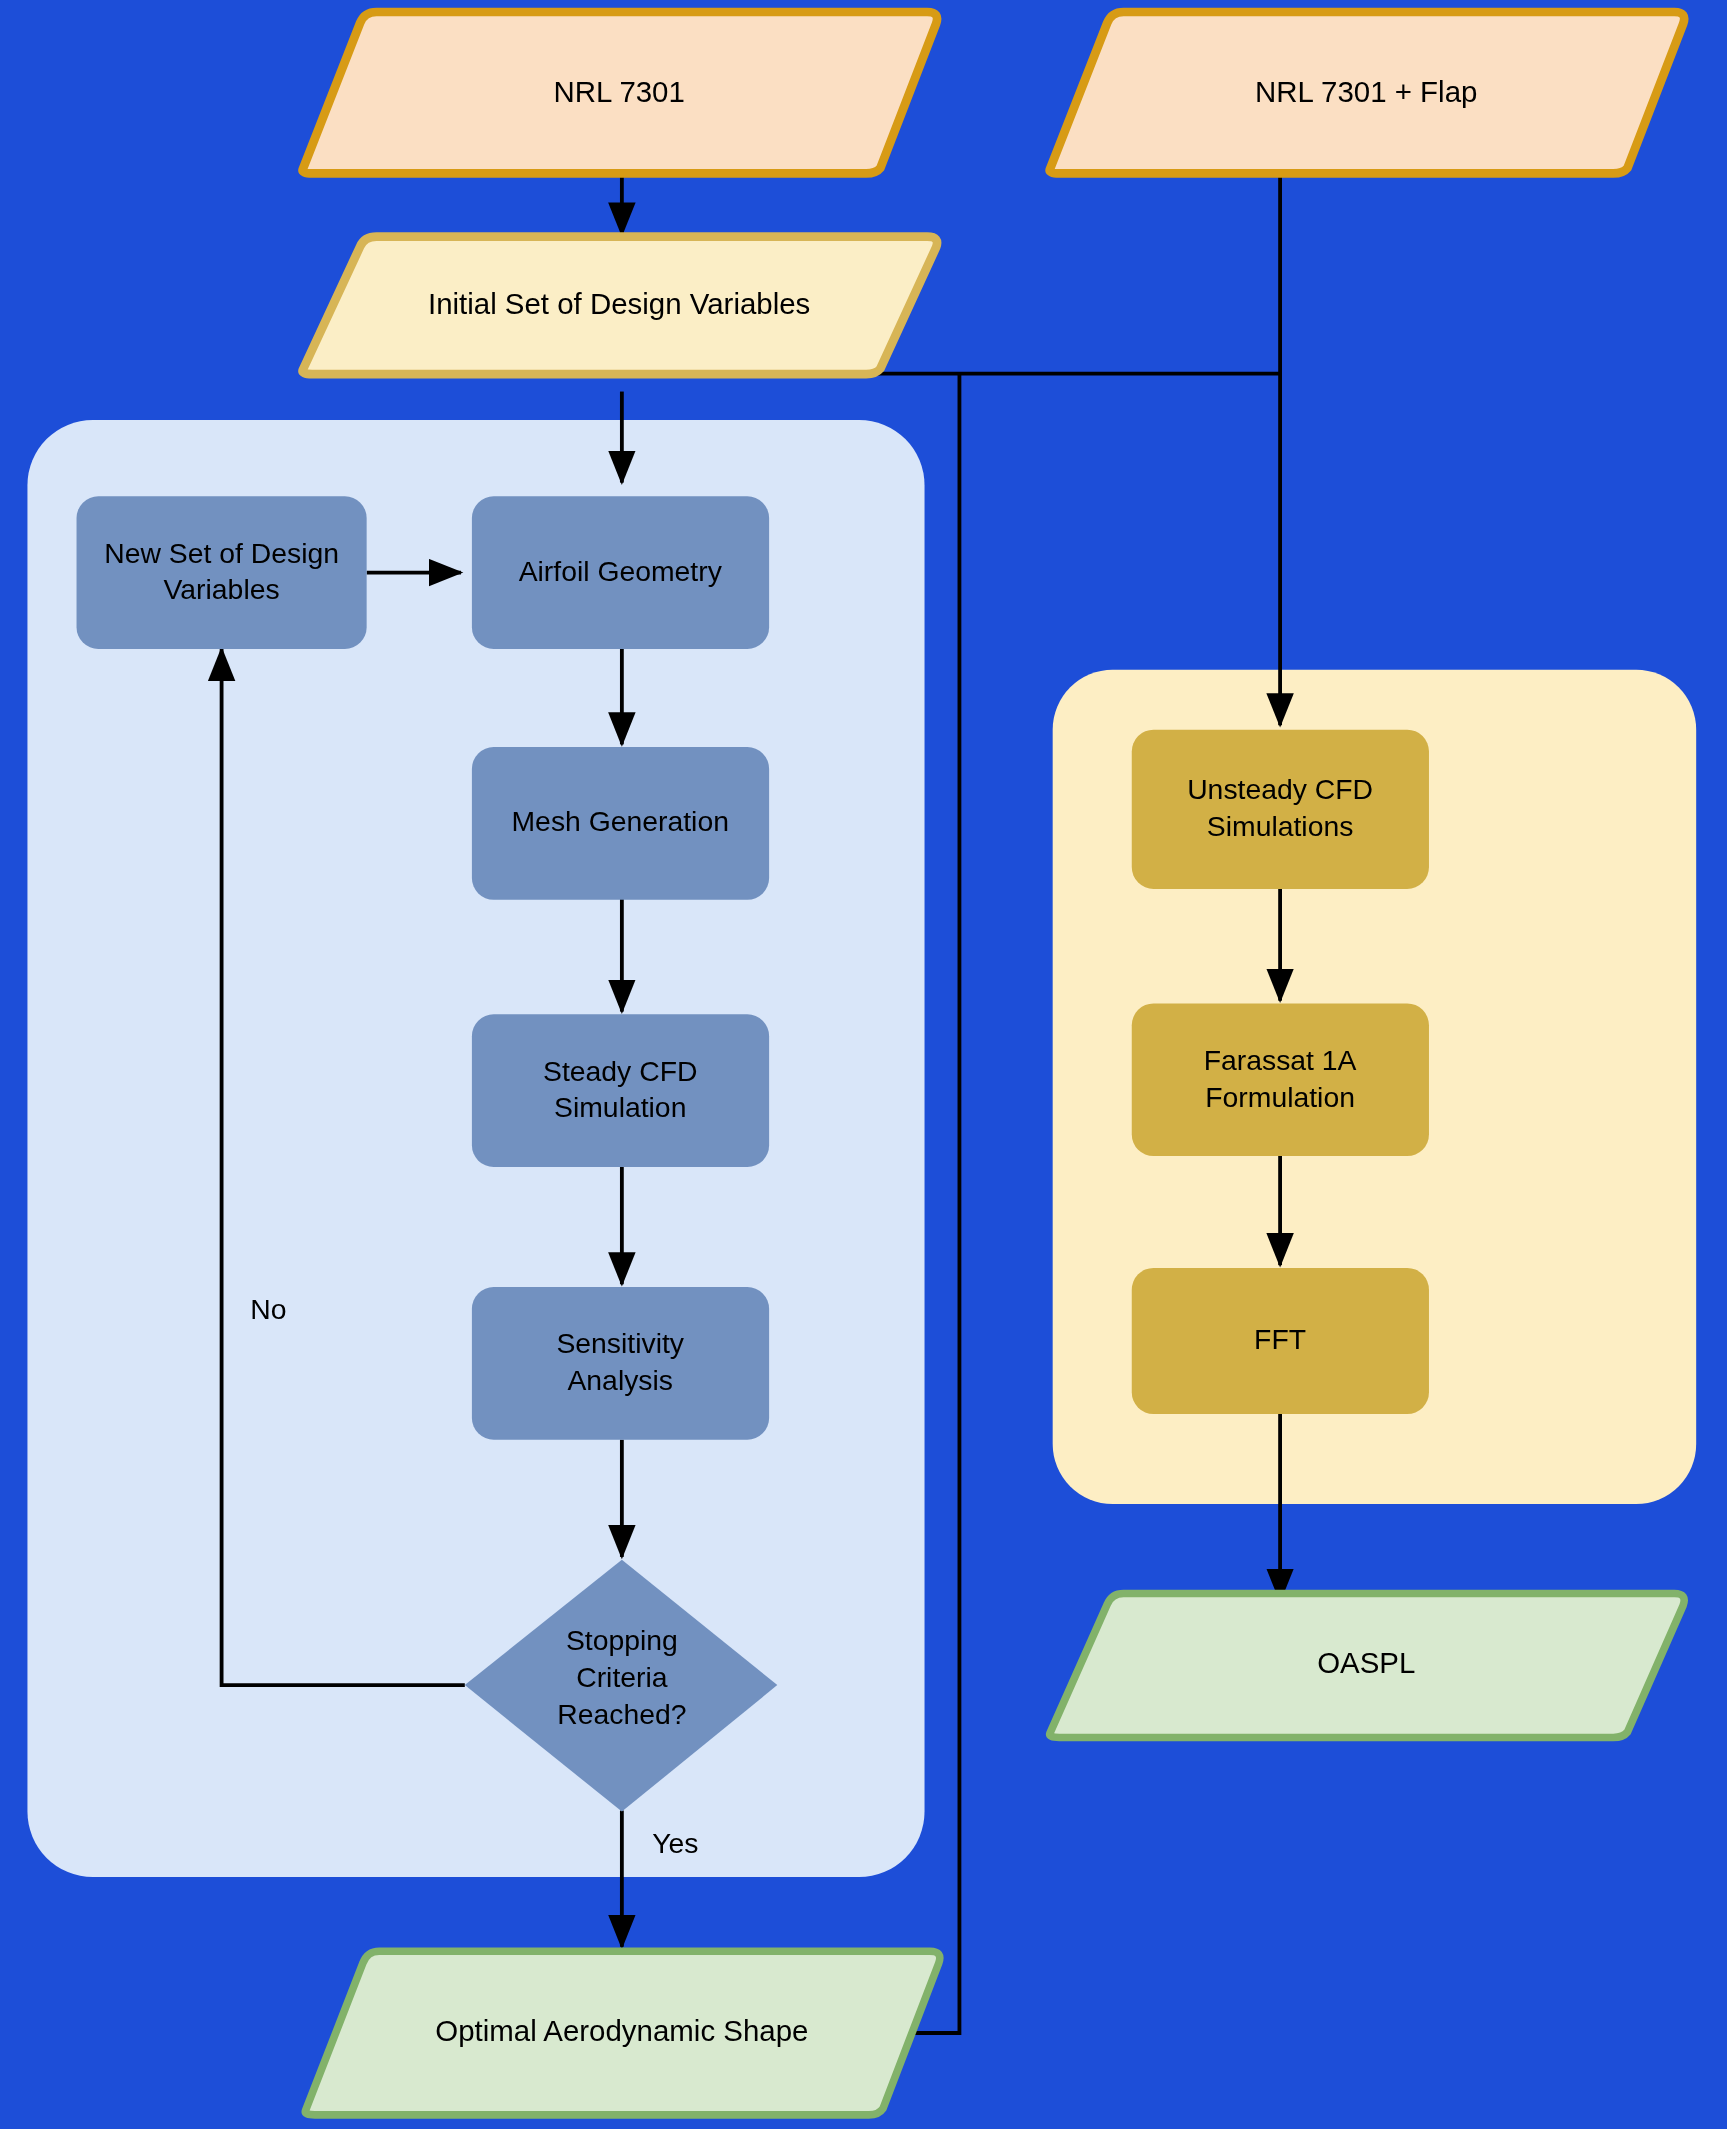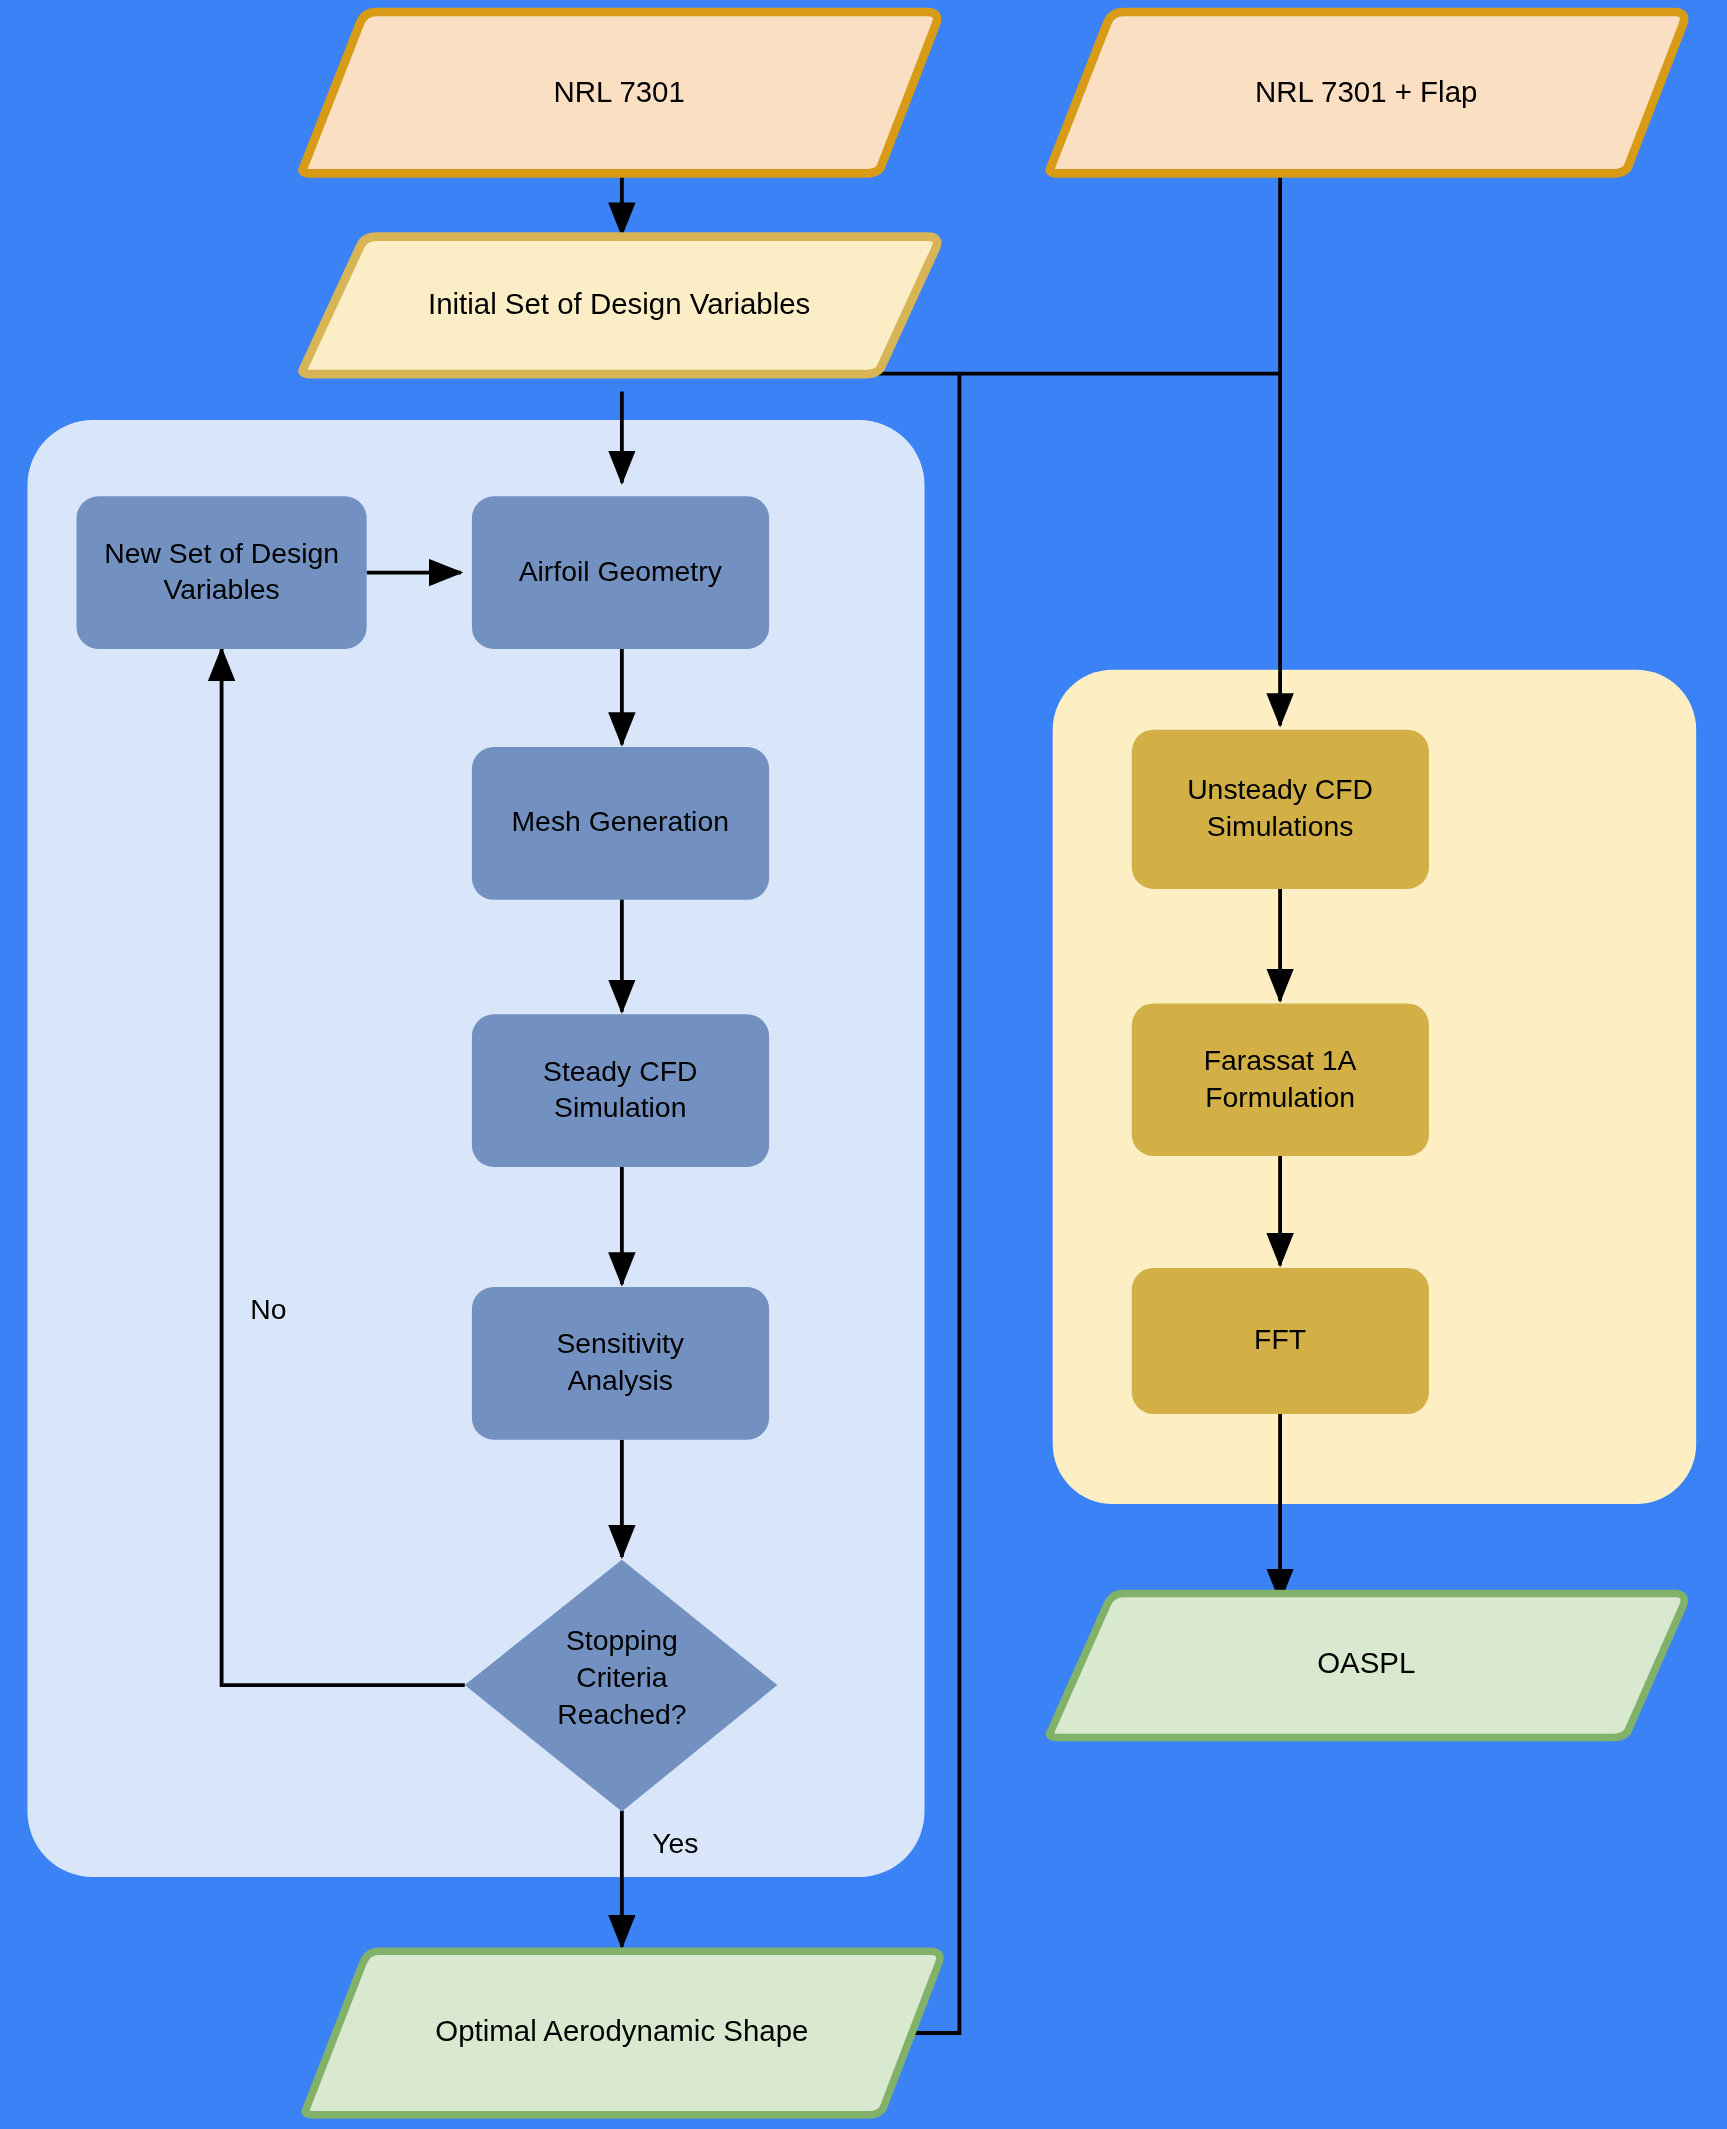--- a/index.html
+++ b/index.html
@@ -10,21 +10,21 @@
   body {
     width: 1728px;
     height: 2129px;
     font-family: "Liberation Sans", sans-serif;
     overflow: hidden;
   }
   #flowchart-root {
     position: relative;
     width: 1728px;
     height: 2129px;
-    background: #3b82f6;
+    background: #1d4ed8;
   }
   svg#diagram {
     display: block;
     width: 1728px;
     height: 2129px;
   }
   .node-label {
     font-family: "Liberation Sans", sans-serif;
     fill: #000000;
     text-anchor: middle;

